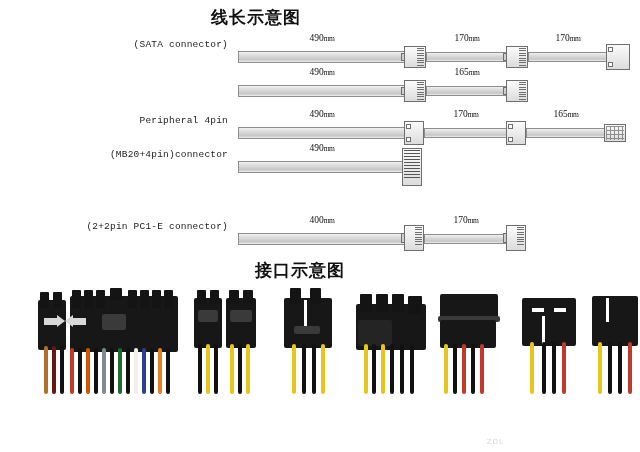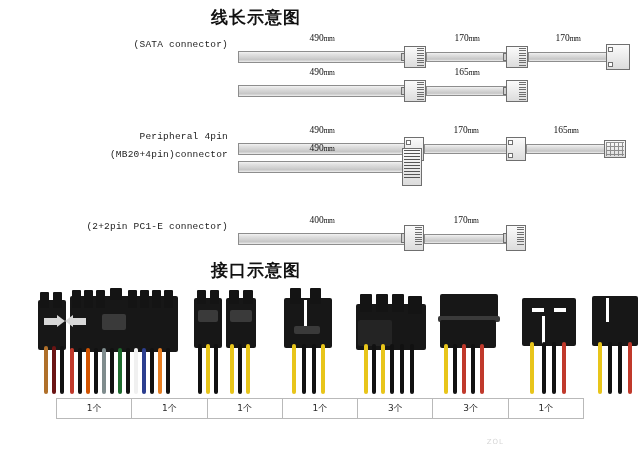--- a/index.html
+++ b/index.html
@@ -9,21 +9,21 @@
   }
   .stage{position:absolute;left:0;top:0;width:512px;height:452px;}
 
   
   .title{
     position:absolute;width:100%;text-align:center;
     font-family:"DejaVu Sans",sans-serif;
     font-weight:700;color:#111;letter-spacing:1px;
   }
   #title-cable{top:6px;font-size:17px;}
-  #title-conn{top:259px;font-size:17px;}
+  #title-conn{top:259px;font-size:17px;margin-left:44px;}
 
   
   .cable-area{position:absolute;left:0;top:30px;width:640px;height:220px;}
   .row{position:absolute;left:0;width:640px;height:26px;}
   .rowlabel{
     position:absolute;right:0;top:50%;transform:translateY(-50%);
     font-family:Liberation Mono, monospace;
     font-size:9.5px;color:#1c1c1c;white-space:nowrap;letter-spacing:.2px;
   }
   .lbl-box{position:absolute;left:0;width:228px;}
@@ -203,21 +203,21 @@
               <i></i>
               <i></i>
               <i></i>
               <i></i>
               <i></i>
             </div>
         </div>
       </div>
     </div>
 
-    <div class="row" style="top:106px;">
+    <div class="row" style="top:90px;">
       <div class="lbl-box">
         <span class="rowlabel">Peripheral 4pin</span>
       </div>
       <div class="track" style="left:238px;right:0;">
         <div class="bar" style="left:0;width:168px;"></div>
         <div class="dim" style="left:84px;"><span>490</span><sub>mm</sub></div>
 
         <div class="conn" style="left:166px;top:1px;width:20px;height:24px;">
           <div class="body"></div>
             <div class="slab"></div>
@@ -426,28 +426,19 @@
       <div class="wire" style="left:16px;top:56px;height:52px;background:#111;"></div>
       <div class="wire" style="left:26px;top:56px;height:52px;background:#111;"></div>
       <div class="wire" style="left:36px;top:56px;height:52px;background:#c0392b;"></div>
     </div>
 
   </div>
 
   <div class="tbl">
     <table>
       <tbody>
-      <tr>
-        <td class="qty">1个</td>
-        <td class="qty">1个</td>
-        <td class="qty">1个</td>
-        <td class="qty">1个</td>
-        <td class="qty">3个</td>
-        <td class="qty">3个</td>
-        <td class="qty">1个</td>
-      </tr>
     </tbody>
       </table>
   </div>
 
   <div class="wm">ZOL</div>
 
 </div>
 
 </body></html>

